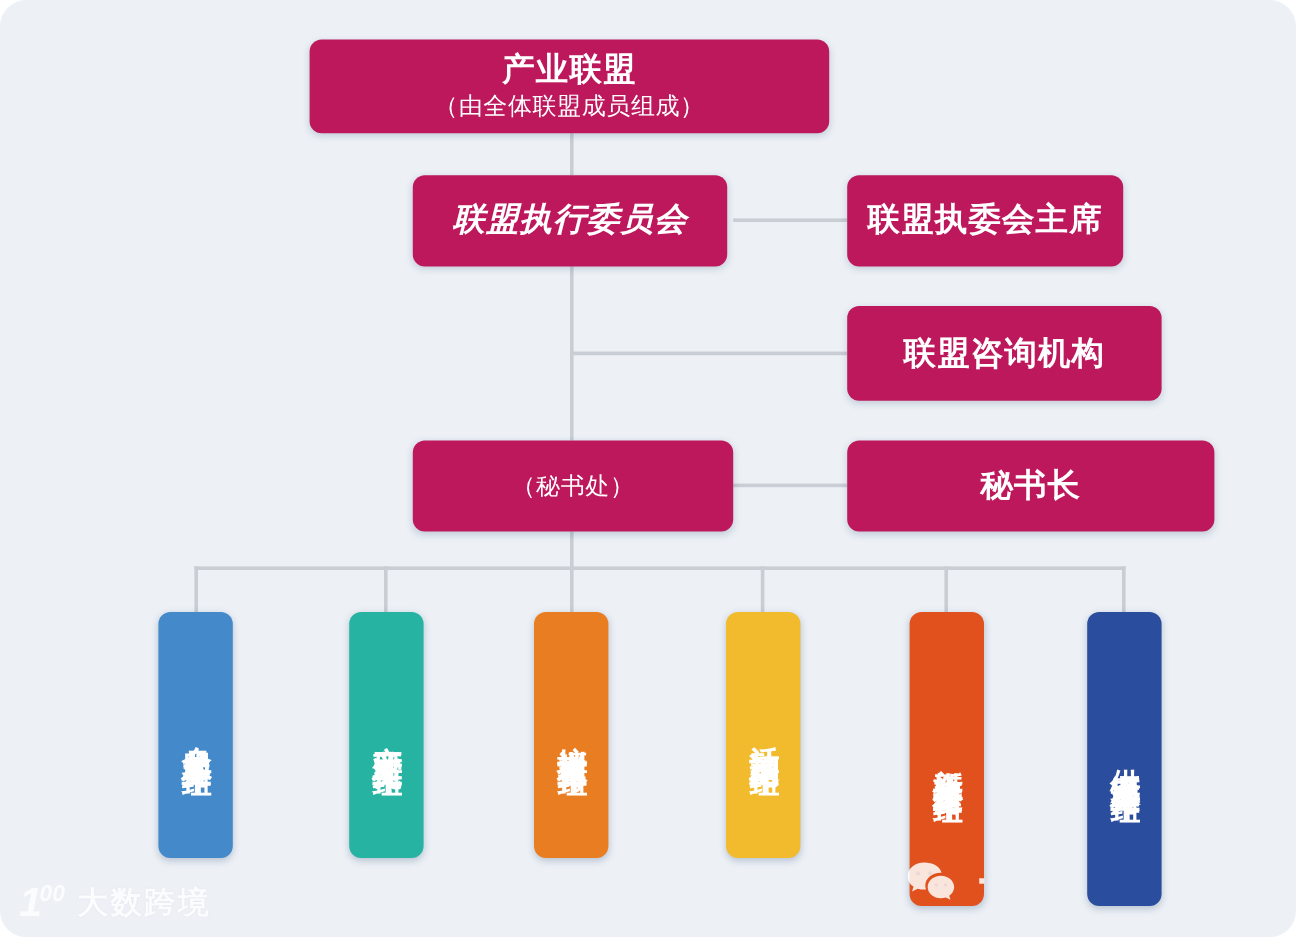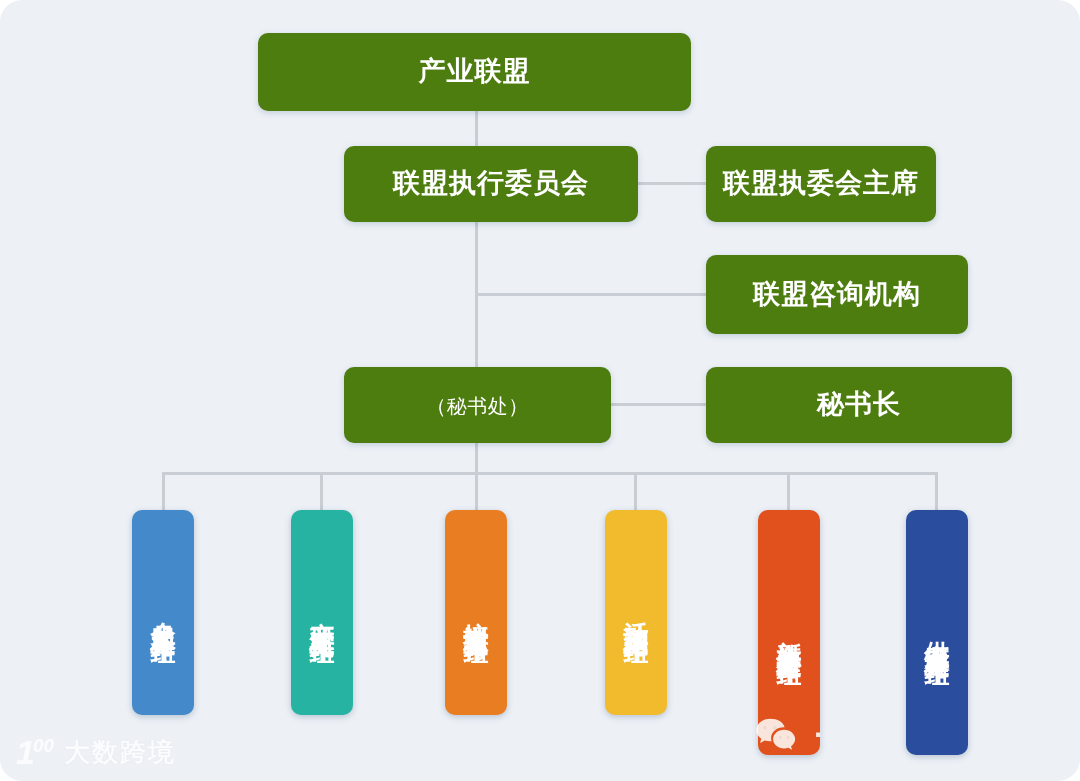--- a/index.html
+++ b/index.html
@@ -16,36 +16,36 @@
     border-radius: 22px;
   }
   
   .line {
     position: absolute;
     background: #c9cdd4;
   }
   
   .node {
     position: absolute;
-    background: #4d7c0f;
+    background: #be185d;
     border-radius: 10px;
     color: #ffffff;
     display: flex;
     flex-direction: column;
     align-items: center;
     justify-content: center;
     text-align: center;
     box-shadow: 0 2px 6px rgba(45, 80, 120, 0.22);
     line-height: 1.25;
   }
   .node .title   { font-size: 27px; font-weight: bold; letter-spacing: 1px; }
   .node .subtitle{ font-size: 20px; font-weight: normal; margin-top: 2px; letter-spacing: 0.5px; }
 
   .n-alliance          { left: 258px; top: 33px;  width: 433px; height: 78px; }
-  .n-exec-committee    { left: 344px; top: 146px; width: 294px; height: 76px; }
+  .n-exec-committee    { left: 344px; top: 146px; width: 262px; height: 76px; font-style: italic; }
   .n-chairman          { left: 706px; top: 146px; width: 230px; height: 76px; }
   .n-advisory          { left: 706px; top: 255px; width: 262px; height: 79px; }
   .n-exec-body         { left: 344px; top: 367px; width: 267px; height: 76px; }
   .n-secretary-general { left: 706px; top: 367px; width: 306px; height: 76px; text-align: right; }
 
   
   .workgroup {
     position: absolute;
     top: 510px;
     width: 62px;
@@ -112,20 +112,21 @@
 <div class="line" style="left:162px; top:472px; width:776px; height:3px;"></div>
 <div class="line" style="left:162px; top:472px; width:3px; height:40px;"></div>
 <div class="line" style="left:320px; top:472px; width:3px; height:40px;"></div>
 <div class="line" style="left:475px; top:472px; width:3px; height:40px;"></div>
 <div class="line" style="left:634px; top:472px; width:3px; height:40px;"></div>
 <div class="line" style="left:787px; top:472px; width:3px; height:40px;"></div>
 <div class="line" style="left:935px; top:472px; width:3px; height:40px;"></div>
 
 <div class="node n-alliance">
   <div class="title">产业联盟</div>
+  <div class="subtitle">（由全体联盟成员组成）</div>
 </div>
 
 <div class="node n-exec-committee">
   <div class="title">联盟执行委员会</div>
 </div>
 
 <div class="node n-chairman">
   <div class="title">联盟执委会主席</div>
 </div>
 

